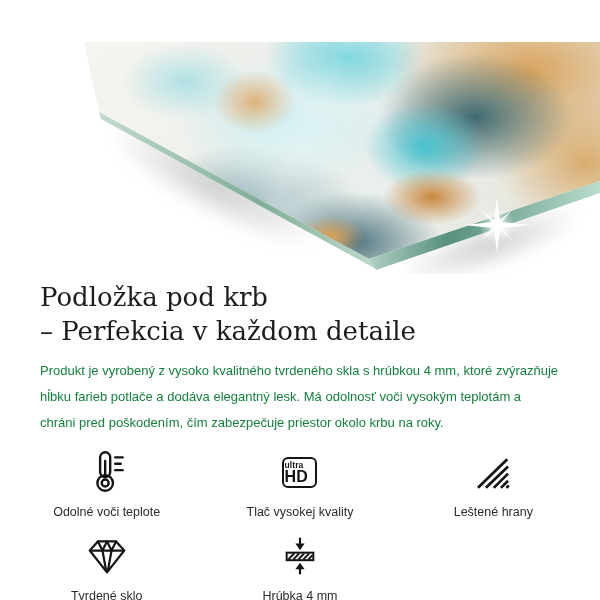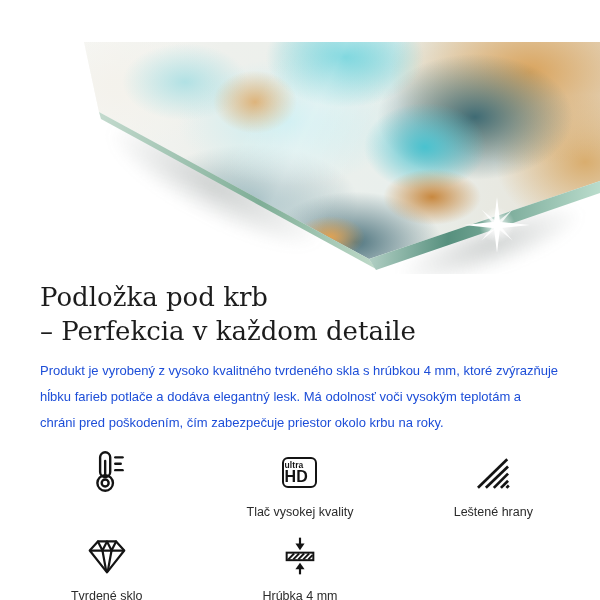--- a/index.html
+++ b/index.html
@@ -37,21 +37,21 @@
   .edge{position:absolute;inset:0;}
   .edge-left{clip-path:polygon(99px 70px,369px 217px,376px 227px,101px 77px);
     background:linear-gradient(100deg,#eef6f0 0%,var(--edge-green) 45%,#cfe5d6 70%,var(--edge-teal) 100%);}
   .edge-right{clip-path:polygon(369px 217px,600px 139px,600px 151px,376px 228px);
     background:linear-gradient(95deg,var(--edge-teal) 0%,#9cc7b4 35%,#e8f5ee 55%,#57907e 75%,#bfe0d0 100%);}
   .sparkle{position:absolute;left:462px;top:148px;width:70px;height:70px;filter:blur(.4px);}
 
   
   .title{margin:6px 0 0 40px;font-family:"DejaVu Serif","Liberation Serif",serif;
     font-size:26px;line-height:34px;font-weight:400;color:#1c1c1c;}
-  .desc{margin:10px 40px 0;max-width:524px;font-size:13px;line-height:26px;color:#1d4ed8;}
+  .desc{margin:10px 40px 0;max-width:524px;font-size:13px;line-height:26px;color:#15803d;}
 
   
   .features{margin:12px 10px 0;display:grid;grid-template-columns:repeat(3,1fr);row-gap:12px;}
   .feature{display:flex;flex-direction:column;align-items:center;}
   .icon-wrap{height:48px;display:flex;align-items:center;justify-content:center;}
   .feature-label{margin-top:8px;font-size:12.5px;color:#2b2b2b;line-height:16px;}
   .hd-box{width:31px;height:27px;border:2.5px solid #141414;border-radius:6px;
     display:flex;flex-direction:column;align-items:flex-start;justify-content:center;color:#141414;}
   .hd-top{font-size:8.5px;font-weight:700;line-height:9px;letter-spacing:.1px;}
   .hd-bottom{font-size:16px;font-weight:800;line-height:13px;letter-spacing:.2px;}
@@ -100,20 +100,21 @@
         <svg class="ic" width="44" height="44" viewBox="0 0 48 48" fill="none" stroke="#141414" stroke-width="2.6" stroke-linecap="round">
           <rect x="16.5" y="2.5" width="11" height="27" rx="5.5"></rect>
           <line x1="22" y1="12" x2="22" y2="27"></line>
           <circle cx="22" cy="36" r="8.5"></circle>
           <circle cx="22" cy="36" r="3.8"></circle>
           <line x1="33" y1="8" x2="41" y2="8"></line>
           <line x1="33" y1="15" x2="39" y2="15"></line>
           <line x1="33" y1="22" x2="41" y2="22"></line>
         </svg>
       </div>
+      <div class="feature-label">Odolné voči teplote</div>
     </div>
 
     <div class="feature">
       <div class="icon-wrap">
         <div class="hd-box">
           <span class="hd-top">ultra</span>
           <span class="hd-bottom">HD</span>
         </div>
       </div>
       <div class="feature-label">Tlač vysokej kvality</div>

